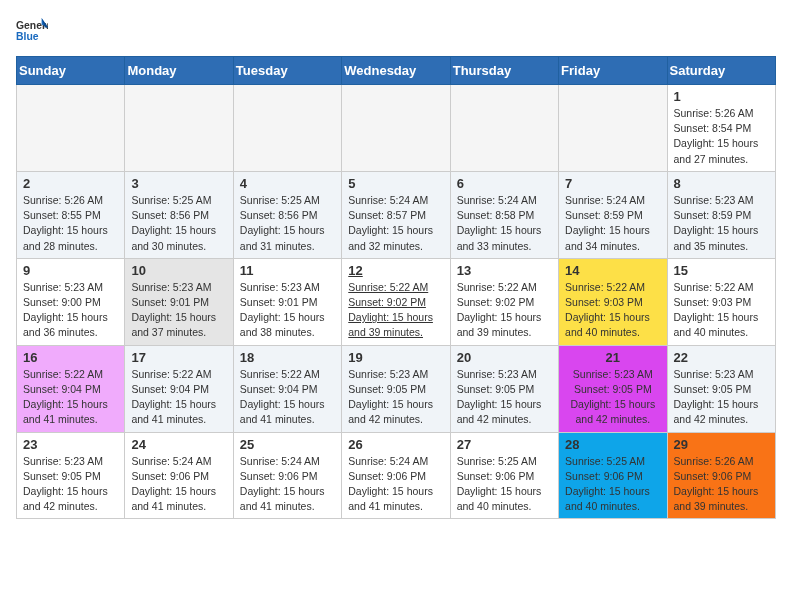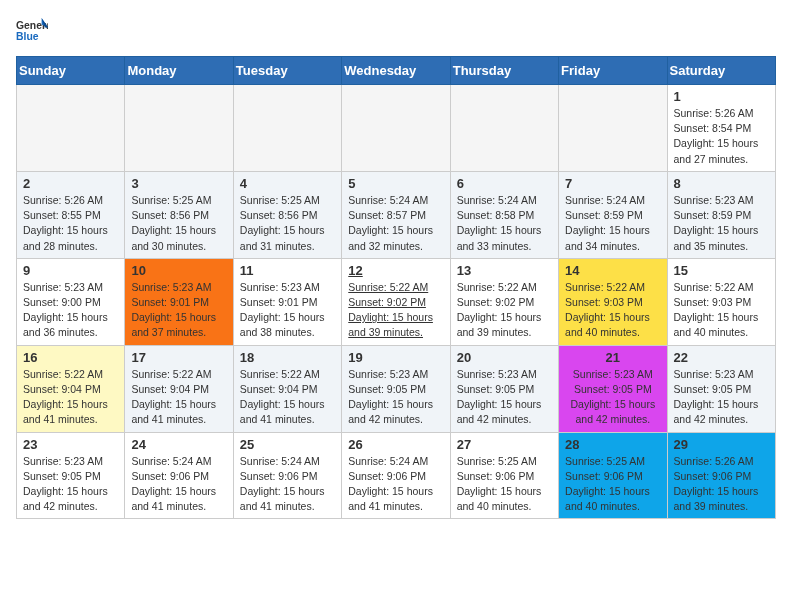--- a/index.html
+++ b/index.html
@@ -172,21 +172,21 @@
 Daylight: 15 hours and 35 minutes.</div>
         </td>
       </tr>
       <tr>
         <td style="background: rgb(255, 255, 255);">
           <span class="day-number">9</span>
           <div class="day-info">Sunrise: 5:23 AM
 Sunset: 9:00 PM
 Daylight: 15 hours and 36 minutes.</div>
         </td>
-        <td style="background: #f97316;">
+        <td style="background: #e5e5e5;">
           <span class="day-number">10</span>
           <div class="day-info">Sunrise: 5:23 AM
 Sunset: 9:01 PM
 Daylight: 15 hours and 37 minutes.</div>
         </td>
         <td style="background: rgb(255, 255, 255);">
           <span class="day-number">11</span>
           <div class="day-info">Sunrise: 5:23 AM
 Sunset: 9:01 PM
 Daylight: 15 hours and 38 minutes.</div>
@@ -210,21 +210,21 @@
 Daylight: 15 hours and 40 minutes.</div>
         </td>
         <td style="background: rgb(255, 255, 255);">
           <span class="day-number">15</span>
           <div class="day-info">Sunrise: 5:22 AM
 Sunset: 9:03 PM
 Daylight: 15 hours and 40 minutes.</div>
         </td>
       </tr>
       <tr>
-        <td style="background: #fef9c3;">
+        <td style="background: #f0abfc;">
           <span class="day-number">16</span>
           <div class="day-info">Sunrise: 5:22 AM
 Sunset: 9:04 PM
 Daylight: 15 hours and 41 minutes.</div>
         </td>
         <td style="background: rgb(240, 244, 248); margin-top: 48px;">
           <span class="day-number">17</span>
           <div class="day-info">Sunrise: 5:22 AM
 Sunset: 9:04 PM
 Daylight: 15 hours and 41 minutes.</div>
@@ -290,21 +290,21 @@
           <div class="day-info">Sunrise: 5:25 AM
 Sunset: 9:06 PM
 Daylight: 15 hours and 40 minutes.</div>
         </td>
         <td style="background: #0ea5e9;">
           <span class="day-number">28</span>
           <div class="day-info">Sunrise: 5:25 AM
 Sunset: 9:06 PM
 Daylight: 15 hours and 40 minutes.</div>
         </td>
-        <td style="background: #0ea5e9;">
+        <td style="background: #f97316;">
           <span class="day-number">29</span>
           <div class="day-info">Sunrise: 5:26 AM
 Sunset: 9:06 PM
 Daylight: 15 hours and 39 minutes.</div>
         </td>
       </tr>
     </tbody>
 </table>
 
 </body></html>

